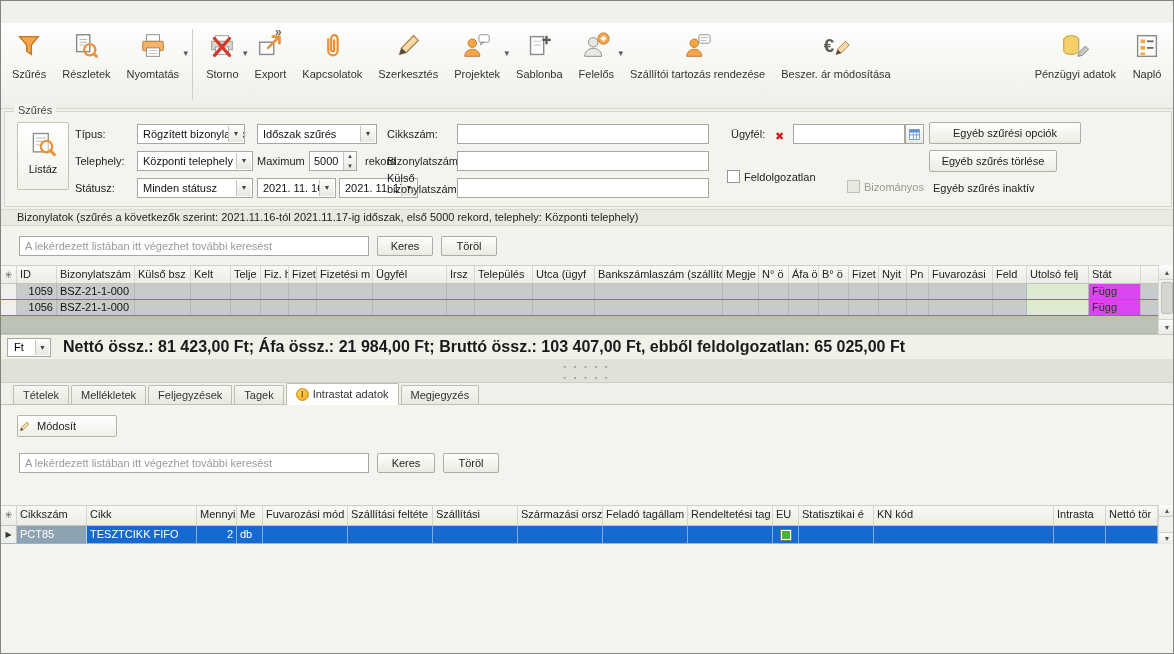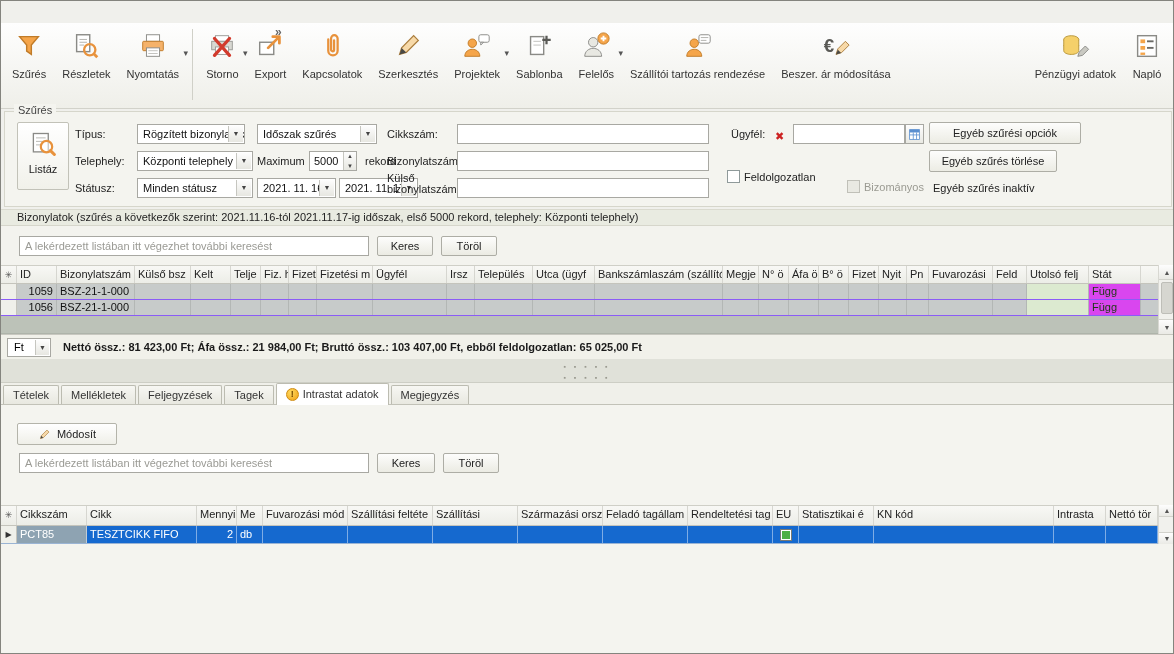--- a/index.html
+++ b/index.html
@@ -75,37 +75,37 @@
 
 .vscroll{position:absolute;width:17px;background:#f1f1ed;border-left:1px solid #d8d8d2}
 .varrow{height:15px;font-size:7px;color:#555;text-align:center;line-height:15px;background:linear-gradient(#fdfdfd,#eaeae5);border-bottom:1px solid #d2d2cc;cursor:pointer}
 .varrow.bottom{position:absolute;bottom:0;left:0;right:0;border-top:1px solid #d2d2cc;border-bottom:none}
 .vthumb{position:absolute;left:2px;right:2px;background:#d6d6d0;border:1px solid #bebeb8;border-radius:2px}
 
 
 .summary{position:absolute;left:0;top:333px;width:100%;height:25px;background:#f1f1ea;border-top:1px solid #c8c8c0;display:flex;align-items:center;gap:12px;padding-left:6px}
 .ftcombo{position:relative;width:44px;height:19px;border:1px solid #a8a8a2;background:#fff;font-size:11px;line-height:17px;padding-left:6px;cursor:pointer}
 .ftcombo::after{content:"▼";position:absolute;right:1px;top:1px;width:13px;height:15px;background:linear-gradient(#fdfdfd,#e7e7e1);border-left:1px solid #c6c6c0;font-size:7px;color:#444;text-align:center;line-height:15px}
-.sumtext{font-size:11px;font-weight:700;color:#1a1a1a;white-space:nowrap}
+.sumtext{font-size:16px;font-weight:700;color:#1a1a1a;white-space:nowrap}
 
 
 .splitter{position:absolute;left:0;top:358px;width:100%;height:24px;background:#e0e1d9;border-bottom:1px solid #cdcec5}
 .dotrow{position:absolute;left:50%;transform:translateX(-50%);color:#9a9a90;font-size:7px;letter-spacing:3px}
 .dotrow::after{content:"▪ ▪ ▪ ▪ ▪"}
 
 
-.tabs{position:absolute;left:0;top:382px;width:100%;height:22px;display:flex;align-items:flex-end;padding-left:2px;gap:2px;background:#f0f0ea;border-bottom:1px solid #c2c2b8}
+.tabs{position:absolute;left:0;top:382px;width:100%;height:22px;display:flex;align-items:flex-end;padding-left:12px;gap:2px;background:#f0f0ea;border-bottom:1px solid #c2c2b8}
 .tab{height:19px;padding:0 9px;background:linear-gradient(#f7f7f3,#e8e8e0);border:1px solid #bcbcb1;border-bottom:none;border-radius:2px 2px 0 0;font-size:11px;line-height:18px;color:#333;cursor:pointer;display:flex;align-items:center;gap:4px;white-space:nowrap}
 .tab.active{height:22px;background:#fff;margin-bottom:-1px;z-index:2;line-height:21px}
 .warn{width:13px;height:13px;border-radius:50%;background:radial-gradient(circle at 35% 30%,#ffd95e,#efa117);border:1px solid #d08c10;color:#6e4500;font-size:9px;font-weight:700;text-align:center;line-height:11px;flex:0 0 auto}
 .warn::after{content:"!"}
 
 
 .detailpanel{position:absolute;left:0;top:404px;width:100%;height:250px;background:#f4f4ef}
-.modbtn{position:absolute;left:16px;top:18px;width:100px;height:22px;border:1px solid #b4b4aa;background:linear-gradient(#ffffff,#efefe8);display:flex;align-items:center;justify-content:center;gap:6px;font-size:11px;color:#222;cursor:pointer;border-radius:2px}
+.modbtn{position:absolute;left:16px;top:10px;width:100px;height:22px;border:1px solid #b4b4aa;background:linear-gradient(#ffffff,#efefe8);display:flex;align-items:center;gap:6px;font-size:11px;color:#222;cursor:pointer;border-radius:2px}
 .modbtn svg{width:13px;height:13px}
 
 .grow2{display:flex;height:18px;background:#1569cf;border-bottom:1px solid #9ab4d4}
 .bc{border-right:1px solid rgba(255,255,255,.45);font-size:11px;color:#fff;padding:0 3px;line-height:17px;overflow:hidden;white-space:nowrap}
 .bc.ind2{background:#eff0ea;border-right:1px solid #c4c4bc;color:#333;font-size:8px;text-align:center;line-height:18px}
 .bc.ind2::after{content:"▶"}
 .bc.focuscell{background:#8ea3b2}
 .eucell{display:flex;align-items:center;justify-content:center}
 .eubox{width:12px;height:12px;background:#fff;border:1px solid #7a7a74;display:flex;align-items:center;justify-content:center}
 .eubox::after{content:"";width:8px;height:8px;background:#4db044}

